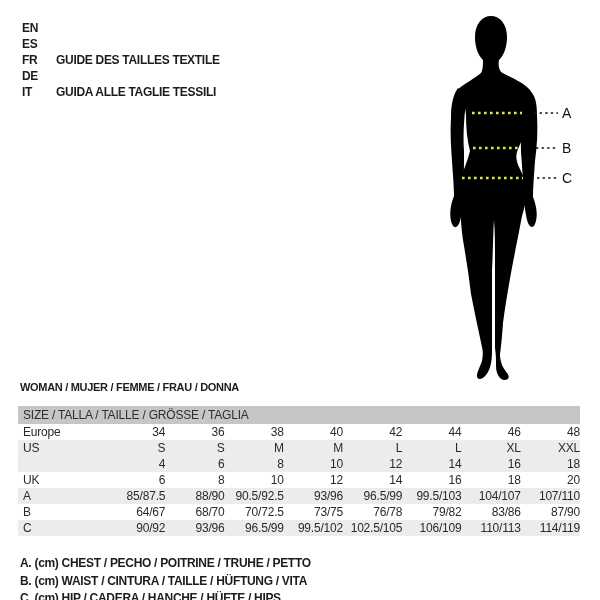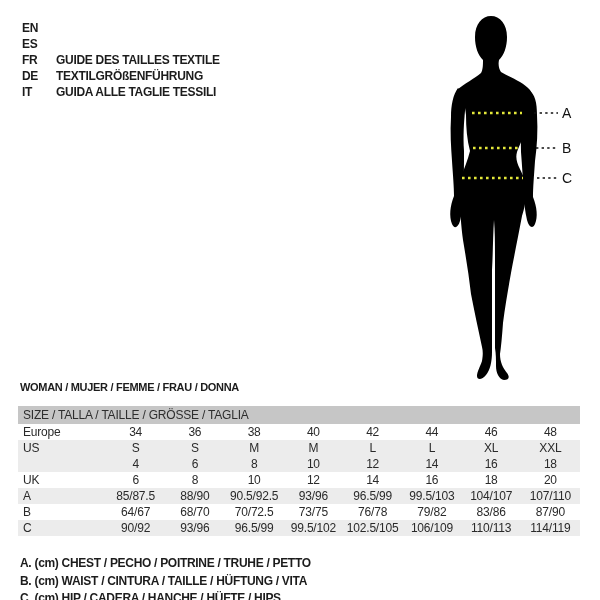--- a/index.html
+++ b/index.html
@@ -48,21 +48,21 @@
     padding-left: 5px; letter-spacing: -0.2px; box-sizing: border-box;
   }
   .trow { display: flex; height: 16px; line-height: 16px; background: #ffffff; }
   .trow.shaded { background: #ececec; }
   .tcell-label {
     width: 88px; padding-left: 5px; box-sizing: border-box;
     font-size: 12px; color: #2a2a2a; letter-spacing: -0.2px; text-align: left;
   }
   .tcell {
     width: 59.25px; font-size: 12px; color: #2a2a2a;
-    letter-spacing: -0.2px; text-align: center;
+    letter-spacing: -0.2px; text-align: right;
   }
 
   
   .legend { position: absolute; left: 20px; top: 543px; }
   .legend-line {
     height: 17.5px; line-height: 17.5px;
     font-size: 12px; font-weight: 700; letter-spacing: -0.3px; white-space: nowrap;
   }
 </style>
 </head>
@@ -76,21 +76,20 @@
       </div>
       <div class="lang-row">
         <span class="lang-code">ES</span>
       </div>
       <div class="lang-row">
         <span class="lang-code">FR</span>
         <span class="lang-label">GUIDE DES TAILLES TEXTILE</span>
       </div>
       <div class="lang-row">
         <span class="lang-code">DE</span>
-        <span class="lang-label">TEXTILGRÖßENFÜHRUNG</span>
       </div>
       <div class="lang-row">
         <span class="lang-code">IT</span>
         <span class="lang-label">GUIDA ALLE TAGLIE TESSILI</span>
       </div>
     </div>
 
   <div class="figure">
     <svg width="200" height="375" viewBox="0 0 200 375">
 

